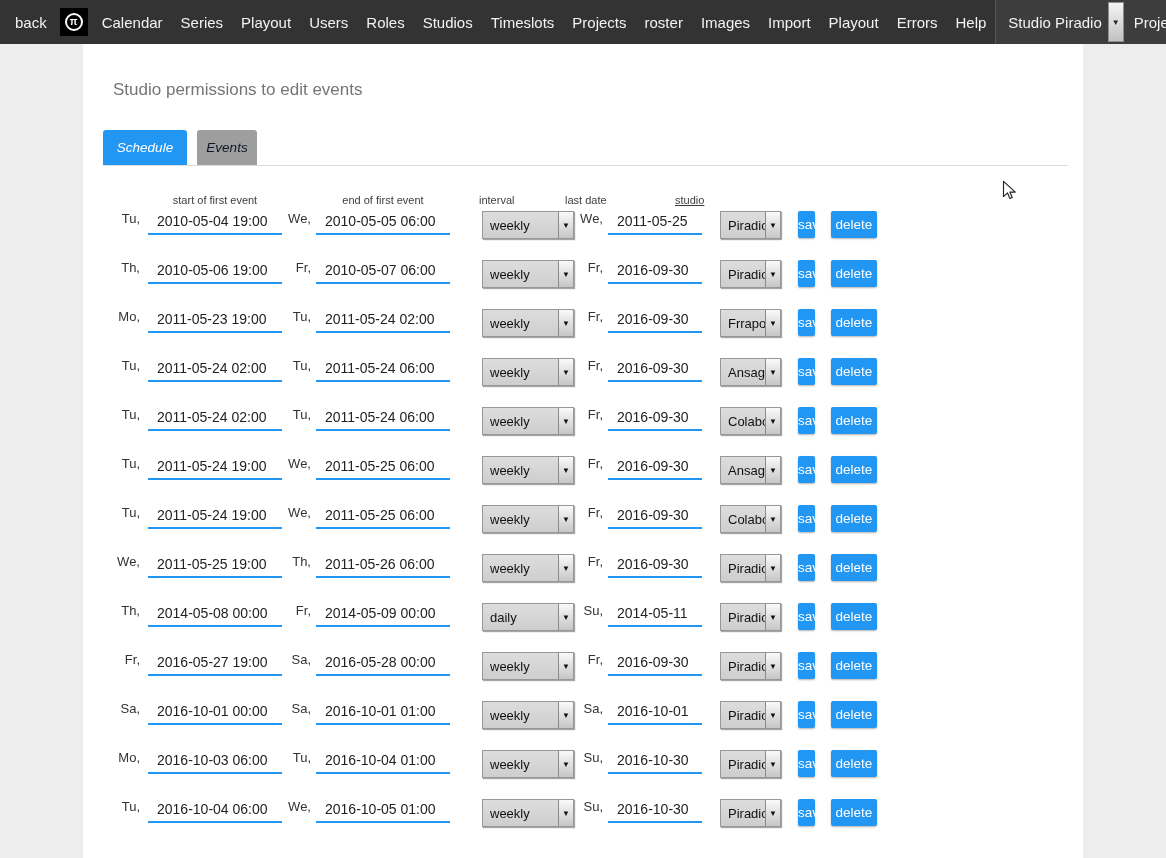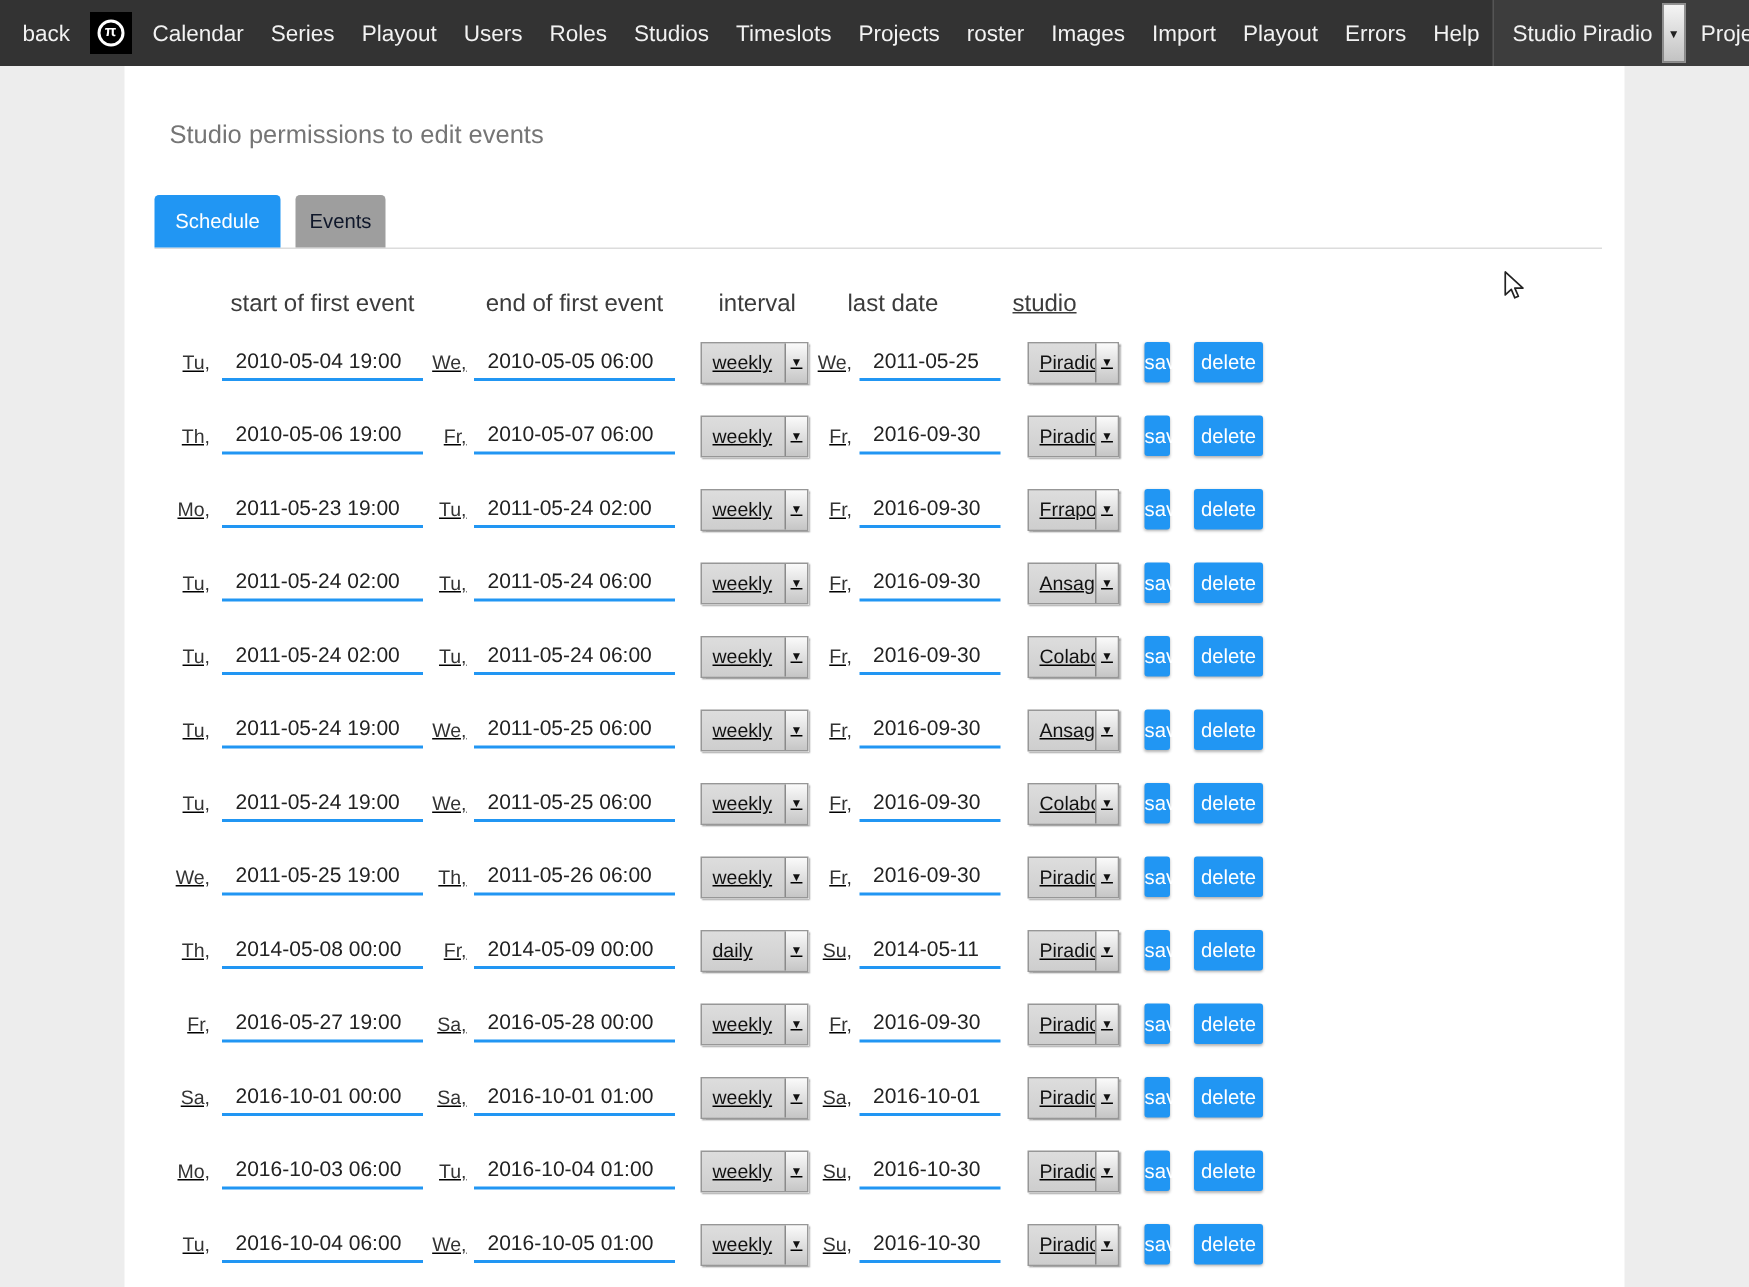--- a/index.html
+++ b/index.html
@@ -41,45 +41,46 @@
     color:#222; font-size:8px; cursor:pointer; flex:0 0 auto;
   }
 
   
   .content { width:1000px; margin:0 auto; background:#fff; height:814px; }
   .page-title { padding:36px 0 0 30px; color:#757575; font-size:17px; }
 
   .tabs-row {
     margin:30px 15px 12px 20px; display:flex; gap:10px;
     border-bottom:1px solid #dcdcdc;
+    font-style:italic;
   }
   .tab {
     padding:10px 0; text-align:center; font-size:13.5px;
     border-radius:3px 3px 0 0; cursor:pointer;
   }
   .tab.active { background:#2196f3; color:#ffffff; width:84px; }
   .tab.inactive { background:#9e9e9e; color:#0f172a; width:60px; }
 
   
   .table-area { padding-left:20px; }
-  .header-row { display:flex; margin-top:28px; font-size:16px; color:#3c3c3c; }
+  .header-row { display:flex; margin-top:28px; font-size:11px; color:#3c3c3c; }
   .h-sp1{width:45px;} .h1{width:134px;text-align:center;}
   .h-sp2{width:34px;} .h2{width:134px;text-align:center;}
   .h-sp3{width:17px;} .h3{width:72px;padding-left:12px;}
   .h-sp4{width:34px;} .h4{width:94px;position:relative;left:-8px;}
   .h-sp5{width:18px;} .h5{width:72px;position:relative;left:-10px;text-decoration:underline;}
 
   .rows { margin-top:5px; }
-  .row { display:flex; align-items:center; height:49px;text-decoration:underline; }
+  .row { display:flex; height:49px; }
   .day { font-size:13px; color:#333; }
   .day1 { width:37px; text-align:right; }
   .in1  { margin-left:8px; width:134px; }
   .day2 { margin-left:2px; width:27px; text-align:right; }
   .in2  { margin-left:5px; width:134px; }
-  .sel-interval { margin-left:17px; width:72px; }
+  .sel-interval { margin-left:32px; width:92px; }
   .day3 { margin-left:3px; width:26px; text-align:right; }
   .in3  { margin-left:5px; width:94px; }
   .sel-studio { margin-left:18px; width:61px; }
   .btn-save   { margin-left:17px; width:17px; }
   .btn-delete { margin-left:16px; width:46px; }
 
   input.uline {
     border:0; border-bottom:2px solid #2196f3; outline:none;
     font-family:inherit; font-size:14px; color:#222;
     padding:2px 0 4px 9px; background:transparent; width:100%;

